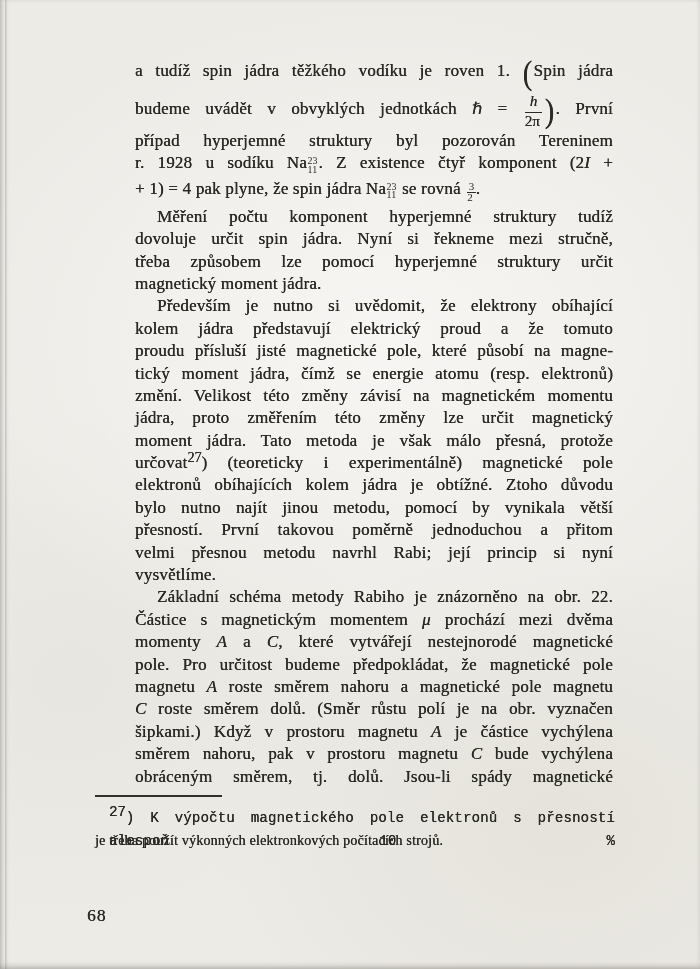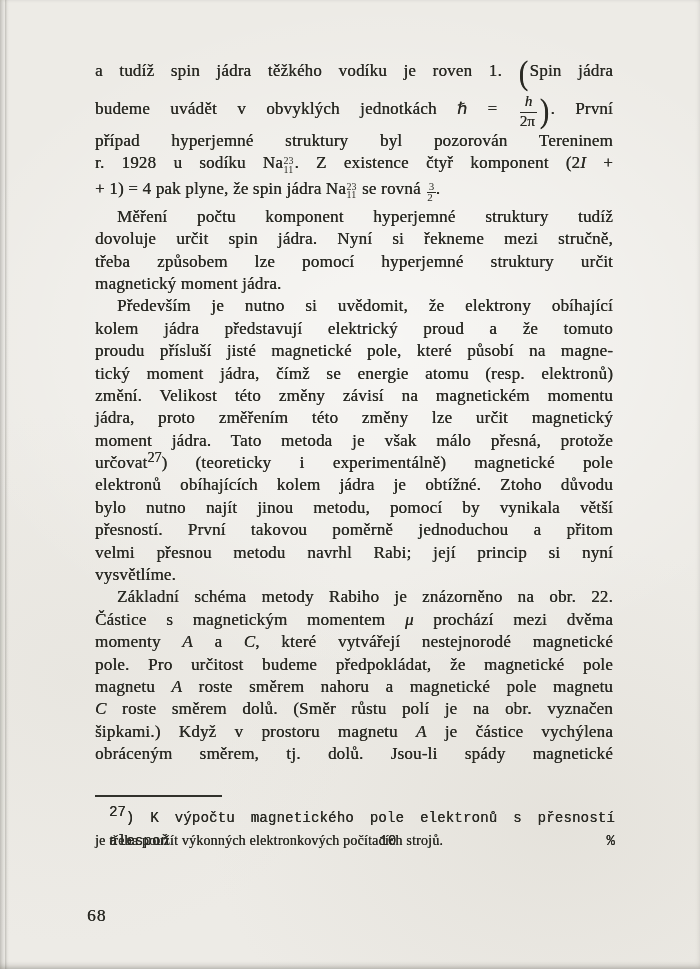--- a/index.html
+++ b/index.html
@@ -21,21 +21,21 @@
     position: absolute; left: 5px; top: 0; width: 4px; height: 100%;
     background: linear-gradient(to right, rgba(90,88,80,0.28), rgba(90,88,80,0.05) 60%, rgba(90,88,80,0));
     pointer-events: none;
   }
   .textblock {
     position: absolute; left: 95px; top: 53px; width: 518px;
     font-size: 17px;
     letter-spacing: 0.2px;
     text-shadow: 0.25px 0 0 currentColor;
   }
-  .line { height: 22.4px; line-height: 22.4px; white-space: normal; }
+  .line { height: 22.4px; line-height: 22.4px; white-space: normal; margin-left: 40px; }
   .just { text-align: justify; text-align-last: justify; text-justify: inter-word; }
   .left { text-align: left; text-align-last: left; }
   .indent { padding-left: 22px; }
   .tall-a { height: 35px; line-height: 35px; }
   .tall-b { height: 42px; line-height: 42px; }
   .tall-c { height: 31px; line-height: 27px; }
   i { font-style: italic; }
   sup { font-size: 14px; line-height: 0; vertical-align: 6px; letter-spacing: 0; }
   .hbar { font-family: "DejaVu Sans", sans-serif; font-style: italic; font-size: 16px; }
   .frac {
@@ -93,20 +93,21 @@
       <div class="line just">přesností. První takovou poměrně jednoduchou a přitom</div>
       <div class="line just">velmi přesnou metodu navrhl Rabi; její princip si nyní</div>
       <div class="line left">vysvětlíme.</div>
       <div class="line just indent">Základní schéma metody Rabiho je znázorněno na obr. 22.</div>
       <div class="line just">Částice s magnetickým momentem <i>μ</i> prochází mezi dvěma</div>
       <div class="line just">momenty <i>A</i> a <i>C</i>, které vytvářejí nestejnorodé magnetické</div>
       <div class="line just">pole. Pro určitost budeme předpokládat, že magnetické pole</div>
       <div class="line just">magnetu <i>A</i> roste směrem nahoru a magnetické pole magnetu</div>
       <div class="line just"><i>C</i> roste směrem dolů. (Směr růstu polí je na obr. vyznačen</div>
       <div class="line just">šipkami.) Když v prostoru magnetu <i>A</i> je částice vychýlena</div>
+      <div class="line just">směrem nahoru, pak v prostoru magnetu <i>C</i> bude vychýlena</div>
       <div class="line just">obráceným směrem, tj. dolů. Jsou-li spády magnetické</div>
     </div>
   <div class="footrule"></div>
   <div class="footnote">
       <div class="fline just indent-f"><sup>27</sup>) K výpočtu magnetického pole elektronů s přesností alespoň 10 %</div>
       <div class="fline left">je třeba použít výkonných elektronkových počítacích strojů.</div>
     </div>
   <div class="pagenum">68</div>
 </div>
 

